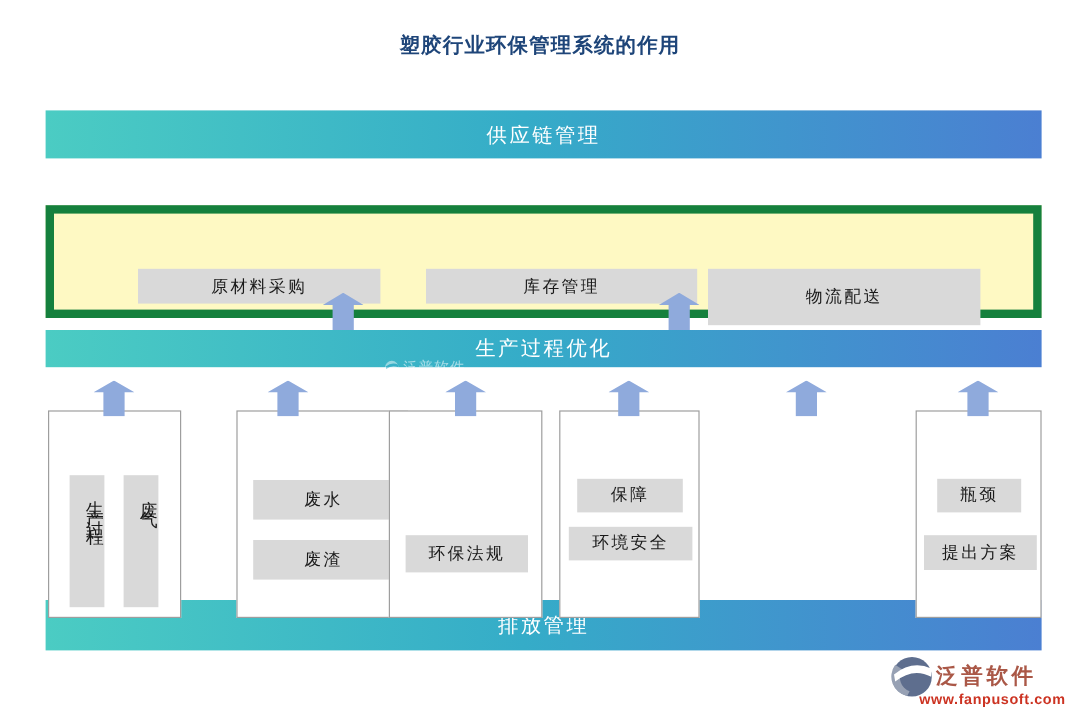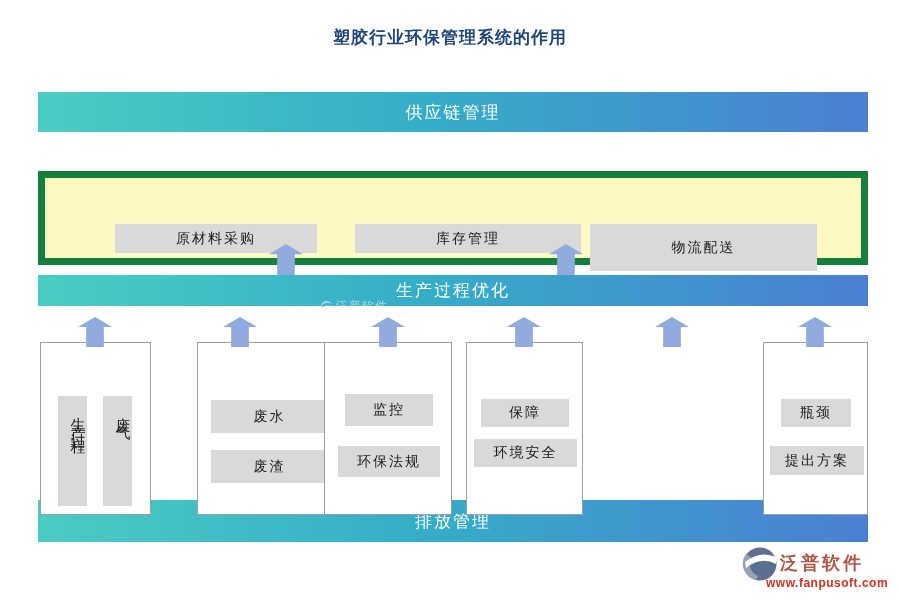--- a/index.html
+++ b/index.html
@@ -128,21 +128,20 @@
     <div class="vlabel" style="left:17px; top:53px; width:29px; height:110px;">生产过程</div>
     <div class="vlabel" style="left:62px; top:53px; width:29px; height:110px;">废气</div>
   </div>
 
   <div class="process-box pb-2">
     <div class="gray-node" style="left:13px; top:57px; width:117px; height:33px;">废水</div>
     <div class="gray-node" style="left:13px; top:107px; width:117px; height:33px;">废渣</div>
   </div>
 
   <div class="process-box pb-3">
-    <div class="gray-node" style="left:20px; top:51px; width:88px; height:32px;">监控</div>
     <div class="gray-node" style="left:13px; top:103px; width:102px; height:31px;">环保法规</div>
   </div>
 
   <div class="process-box pb-4">
     <div class="gray-node" style="left:14px; top:56px; width:88px; height:28px;">保障</div>
     <div class="gray-node" style="left:7px; top:96px; width:103px; height:28px;">环境安全</div>
   </div>
 
 
   <div class="process-box pb-6">

